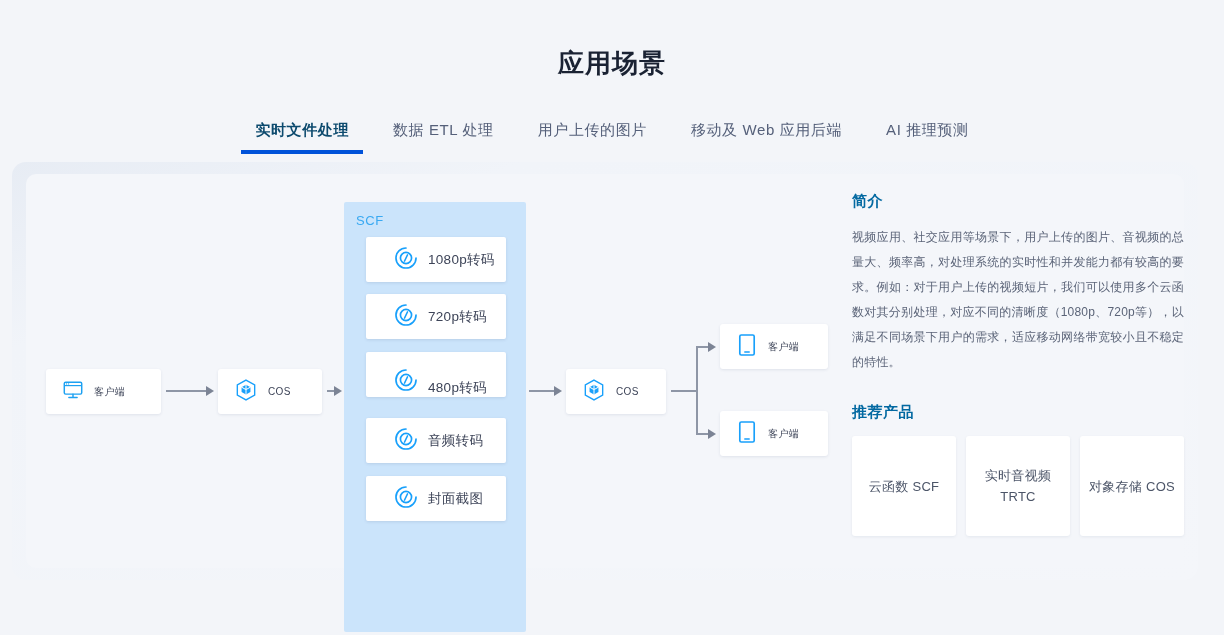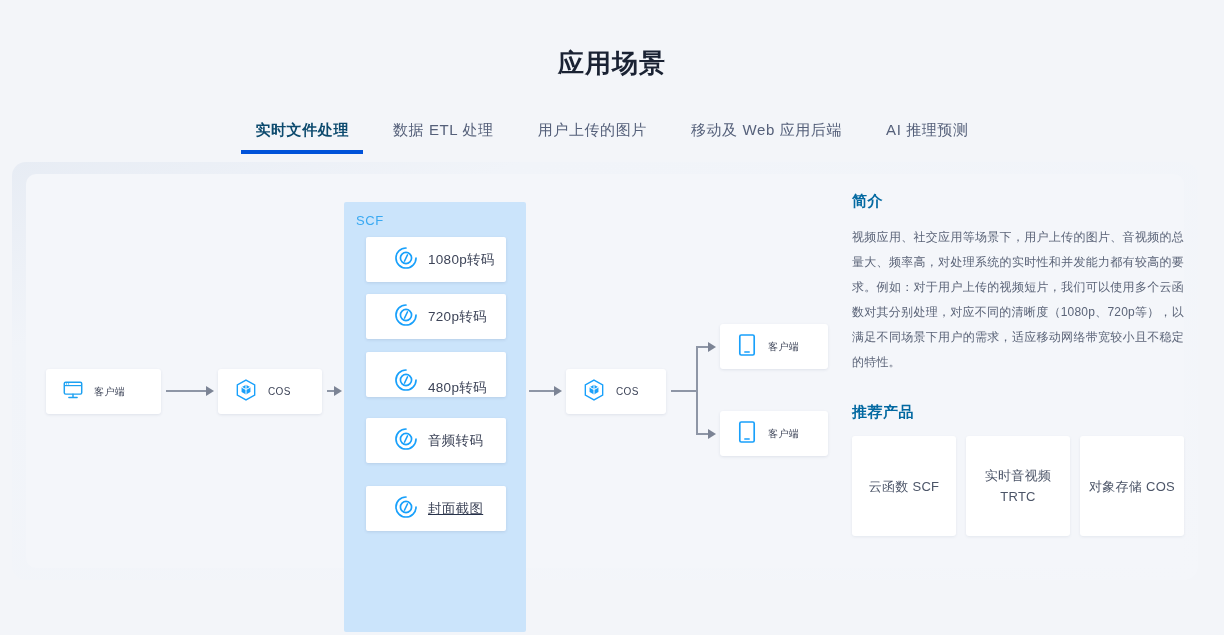--- a/index.html
+++ b/index.html
@@ -140,21 +140,21 @@
   .scf-item .label {
     font-size: 13.5px;
     color: #3d4458;
     white-space: nowrap;
     letter-spacing: .3px;
   }
   .scf-item.i0 { top: 35px; }
   .scf-item.i1 { top: 92px; }
   .scf-item.i2 { top: 150px; align-items: flex-end; }
   .scf-item.i3 { top: 216px; }
-  .scf-item.i4 { top: 284px; text-decoration: underline; }
+  .scf-item.i4 { top: 274px; }
 
   
   .conn { position: absolute; }
   .conn-line-h {
     position: absolute;
     height: 1.5px;
     background: #8e96a6;
   }
   .conn-line-v {
     position: absolute;

